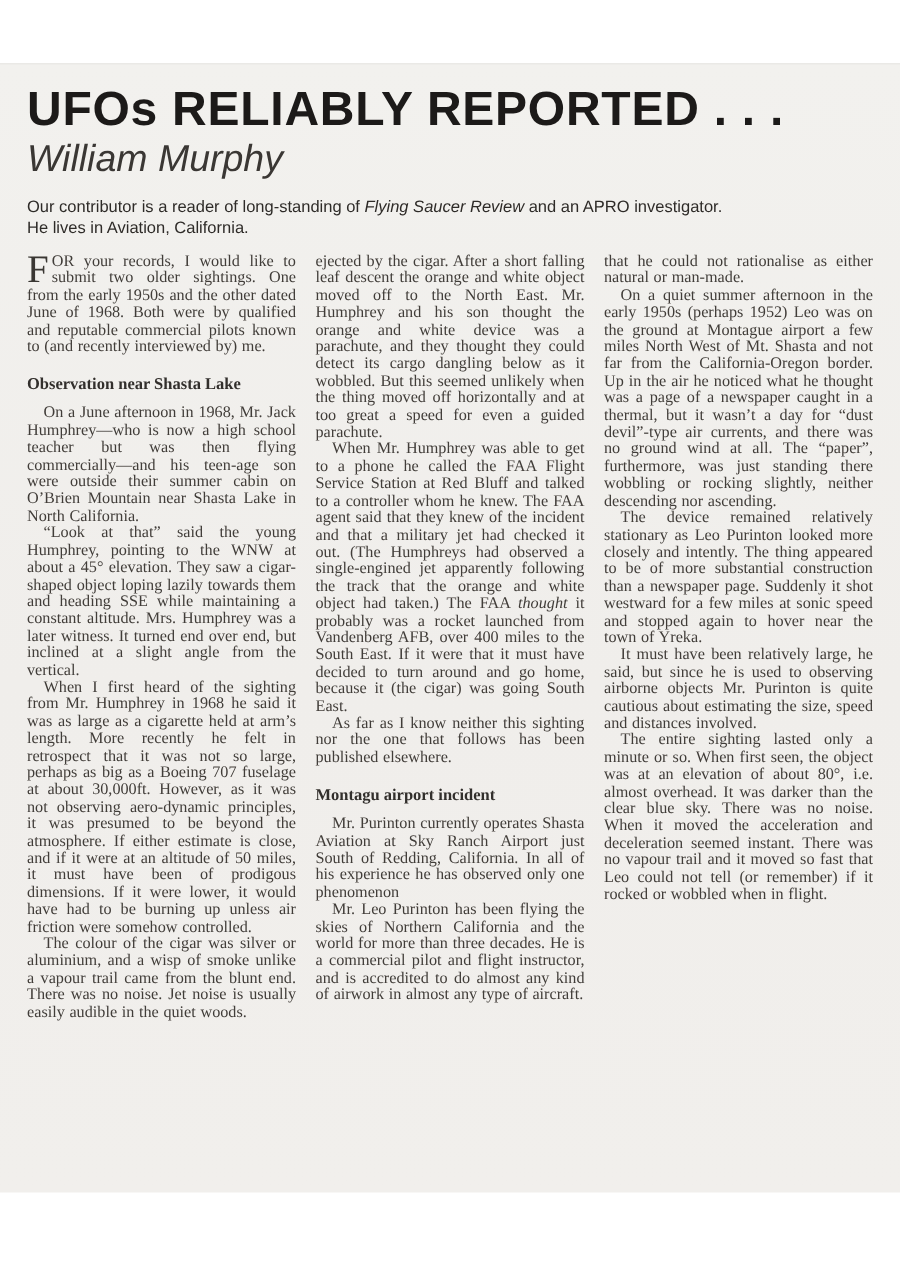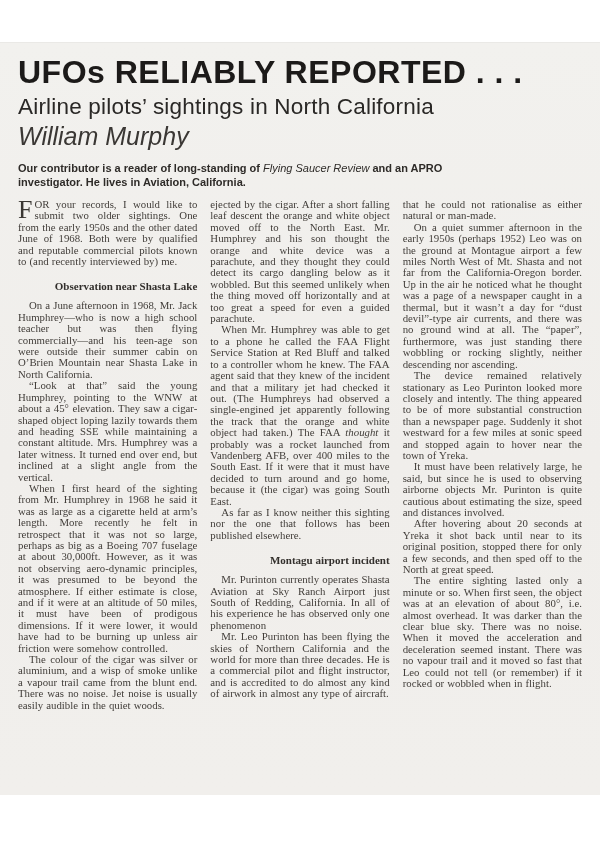--- a/index.html
+++ b/index.html
@@ -24,49 +24,48 @@
     font-size:22.5px;line-height:27px;letter-spacing:0.2px;color:#2a2826;margin:3px 0 0 0;
   }
   .author{
     font-family:"Liberation Sans", sans-serif;font-style:italic;font-weight:400;
     font-size:25px;line-height:29px;color:#3a3734;margin:2px 0 0 0;
   }
   .intro{
     font-family:"Liberation Sans", sans-serif;font-size:11px;line-height:13.5px;
     color:#2e2b28;margin:11px 0 0 0;max-width:472px;
   }
-  .intro .rs-b{font-weight:bold;text-align:right;}
+  .intro .rs-b{font-weight:normal;text-align:right;}
   .intro .rs-i{font-style:italic;font-weight:400;}
   .columns{
     display:flex;gap:13px;margin-top:10px;height:614px;overflow:hidden;
   }
   .col{flex:1 1 0;min-width:0;}
   .para{
     margin:0;font-size:10.8px;line-height:11.4px;text-align:justify;
     color:#413d39;word-spacing:0.4px;
   }
   .para.indent{text-indent:11px;}
   .col-heading{
-    font-size:11px;line-height:12px;font-weight:bold;text-align:right;
+    font-size:11px;line-height:12px;font-weight:bold;text-align:left;
     color:#322f2c;margin:13px 0 8px 0;
   }
   .dropcap{
     float:left;font-size:26px;line-height:20px;padding:1px 2px 0 0;color:#3a3733;
   }
   .rs-i{font-style:italic;}
   .rs-b{font-weight:bold;}
 </style>
 </head>
 <body>
 
 <div class="page">
   <div class="paper"></div>
   <div class="content">
     <h1 class="title">UFOs RELIABLY REPORTED . . .</h1>
-    <h2 class="subtitle">Airline pilots’ sightings in North California</h2>
     <div class="author">William Murphy</div>
     <p class="intro"><span class="rs-b">Our contributor is a reader of long-standing of </span><span class="rs-i">Flying Saucer Review</span><span class="rs-b"> and an </span><span class="rs-b">APRO</span><span class="rs-b"> investigator. He lives in Aviation, California.</span></p>
     <div class="columns">
       <div class="col">
           <p class="para"><span class="dropcap">F</span><span>OR your records, I would like to submit two older sightings. One from the early 1950s and the other dated June of 1968. Both were by qualified and reputable commercial pilots known to (and recently interviewed by) me.</span></p>
           <h3 class="col-heading">Observation near Shasta Lake</h3>
           <p class="para indent"><span>On a June afternoon in 1968, Mr. Jack Humphrey—who is now a high school teacher but was then flying commercially—and his teen-age son were outside their summer cabin on O’Brien Mountain near Shasta Lake in North California.</span></p>
           <p class="para indent"><span>“Look at that” said the young Humphrey, pointing to the WNW at about a 45° elevation. They saw a cigar-shaped object loping lazily towards them and heading SSE while maintaining a constant altitude. Mrs. Humphrey was a later witness. It turned end over end, but inclined at a slight angle from the vertical.</span></p>
           <p class="para indent"><span>When I first heard of the sighting from Mr. Humphrey in 1968 he said it was as large as a cigarette held at arm’s length. More recently he felt in retrospect that it was not so large, perhaps as big as a Boeing 707 fuselage at about 30,000ft. However, as it was not observing aero-dynamic principles, it was presumed to be beyond the atmosphere. If either estimate is close, and if it were at an altitude of 50 miles, it must have been of prodigous dimensions. If it were lower, it would have had to be burning up unless air friction were somehow controlled.</span></p>
           <p class="para indent"><span>The colour of the cigar was silver or aluminium, and a wisp of smoke unlike a vapour trail came from the blunt end. There was no noise. Jet noise is usually easily audible in the quiet woods.</span></p>
@@ -77,18 +76,17 @@
           <p class="para indent"><span>As far as I know neither this sighting nor the one that follows has been published elsewhere.</span></p>
           <h3 class="col-heading">Montagu airport incident</h3>
           <p class="para indent"><span>Mr. Purinton currently operates Shasta Aviation at Sky Ranch Airport just South of Redding, California. In all of his experience he has observed only one phenomenon</span></p>
           <p class="para indent"><span>Mr. Leo Purinton has been flying the skies of Northern California and the world for more than three decades. He is a commercial pilot and flight instructor, and is accredited to do almost any kind of airwork in almost any type of aircraft.</span></p>
         </div>
       <div class="col">
           <p class="para"><span>that he could not rationalise as either natural or man-made.</span></p>
           <p class="para indent"><span>On a quiet summer afternoon in the early 1950s (perhaps 1952) Leo was on the ground at Montague airport a few miles North West of Mt. Shasta and not far from the California-Oregon border. Up in the air he noticed what he thought was a page of a newspaper caught in a thermal, but it wasn’t a day for “dust devil”-type air currents, and there was no ground wind at all. The “paper”, furthermore, was just standing there wobbling or rocking slightly, neither descending nor ascending.</span></p>
           <p class="para indent"><span>The device remained relatively stationary as Leo Purinton looked more closely and intently. The thing appeared to be of more substantial construction than a newspaper page. Suddenly it shot westward for a few miles at sonic speed and stopped again to hover near the town of Yreka.</span></p>
           <p class="para indent"><span>It must have been relatively large, he said, but since he is used to observing airborne objects Mr. Purinton is quite cautious about estimating the size, speed and distances involved.</span></p>
-          <p class="para indent"><span>After hovering about 20 seconds at Yreka it shot back until near to its original position, stopped there for only a few seconds, and then sped off to the North at great speed.</span></p>
           <p class="para indent"><span>The entire sighting lasted only a minute or so. When first seen, the object was at an elevation of about 80°, i.e. almost overhead. It was darker than the clear blue sky. There was no noise. When it moved the acceleration and deceleration seemed instant. There was no vapour trail and it moved so fast that Leo could not tell (or remember) if it rocked or wobbled when in flight.</span></p>
         </div>
     </div>
   </div>
 </div>
 
 </body></html>

